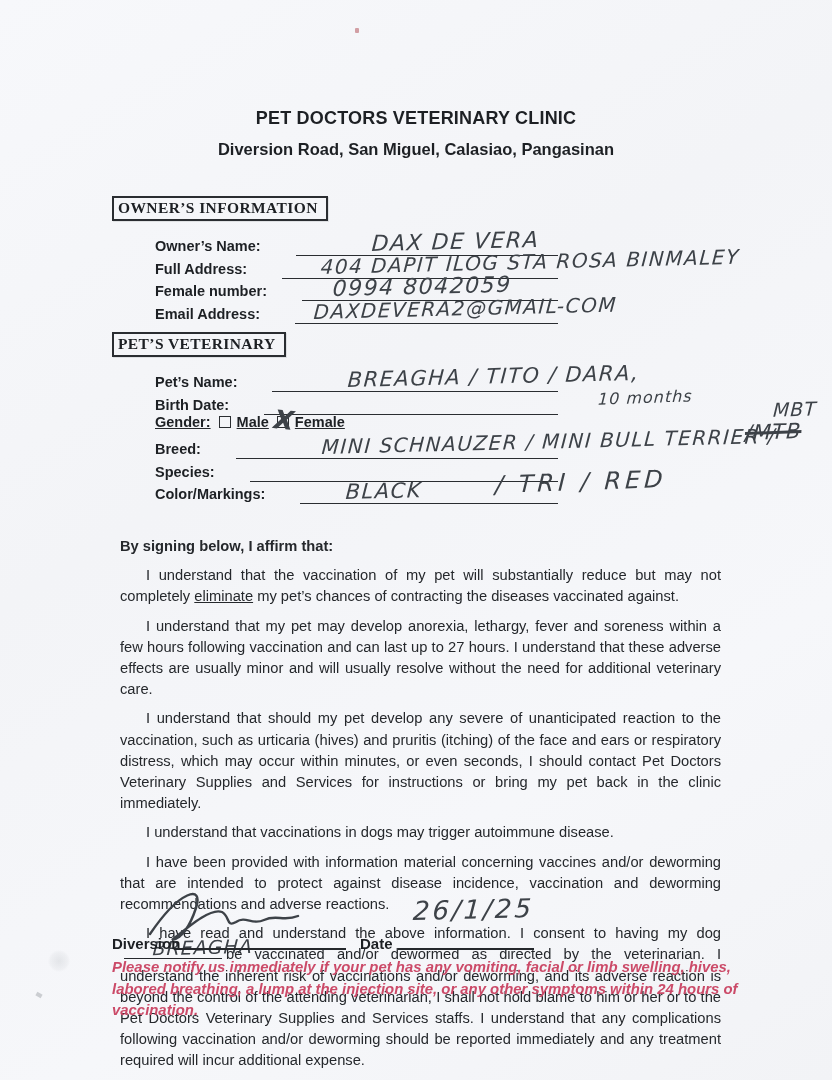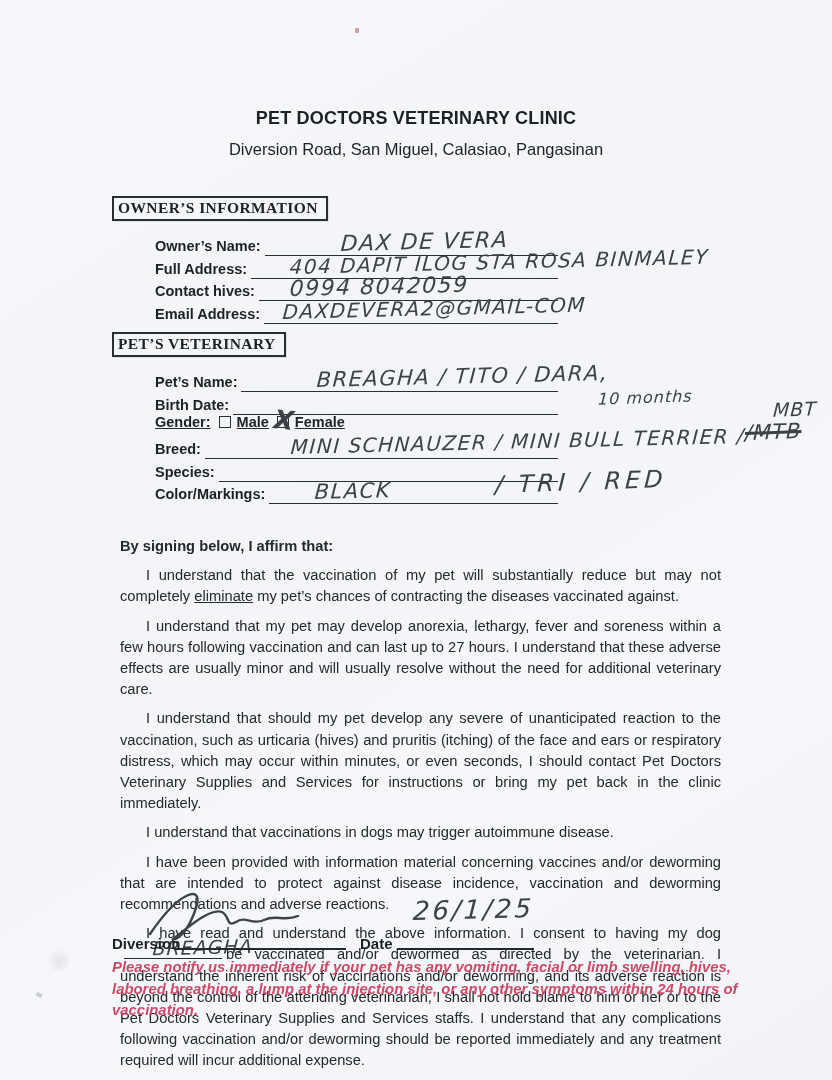--- a/index.html
+++ b/index.html
@@ -5,27 +5,27 @@
   html,body{margin:0;padding:0;background:#e9eaec;}
   .page{
     position:relative;width:832px;height:1080px;overflow:hidden;
     background:linear-gradient(148deg,#f7f8fb 0%,#f3f4f7 38%,#f6f7fa 70%,#f2f3f6 100%);
     font-family:"Liberation Sans",sans-serif;color:#25282c;
   }
   
   .title{position:absolute;left:0;top:108px;width:100%;text-align:center;
     font-size:18px;font-weight:bold;letter-spacing:.2px;color:#1d2024;}
   .subtitle{position:absolute;left:0;top:140px;width:100%;text-align:center;
-    font-size:16.5px;font-weight:normal;color:#1d2024;}
+    font-size:16.5px;font-weight:bold;color:#1d2024;}
   
   .secbox{position:absolute;left:112px;display:inline-block;border:2px solid #2a2d31;
     padding:1px 8px 2px 4px;font-family:"Liberation Serif",serif;font-weight:bold;
     font-size:15.5px;letter-spacing:.4px;color:#1d2024;box-shadow:1px 1px 0 #55585c22;}
   
-  .frow{position:absolute;left:155px;width:403px;height:22px;display:flex;align-items:flex-end;}
+  .frow{position:absolute;left:155px;width:403px;height:22px;display:flex;align-items:flex-end;gap:31px;}
   .flabel{font-weight:bold;font-size:14.5px;white-space:nowrap;color:#1d2024;padding-right:4px;line-height:20px;}
   .fline{flex:1;border-bottom:1.7px solid #2a2d31;position:relative;height:100%;}
   
   .hw{font-family:"DejaVu Sans",sans-serif;font-style:italic;color:#3d4248;
     letter-spacing:1.5px;white-space:nowrap;transform:rotate(-1.4deg) skewX(-5deg);
     transform-origin:left bottom;display:inline-block;}
   .fline .hw{position:absolute;bottom:-1px;}
   .hw-float{position:absolute;font-family:"DejaVu Sans",sans-serif;font-style:italic;
     color:#3d4248;letter-spacing:1px;white-space:nowrap;transform:rotate(-2deg) skewX(-5deg);}
   .strike{text-decoration:line-through;text-decoration-thickness:2.5px;}
@@ -76,21 +76,21 @@
       <span class="hw" style="left:75px;font-size:22px">DAX DE VERA</span>
     </span>
   </div>
   <div class="frow" style="top:257px">
     <span class="flabel">Full Address:</span>
     <span class="fline">
       <span class="hw" style="left:38px;font-size:20px">404 DAPIT ILOG STA ROSA BINMALEY</span>
     </span>
   </div>
   <div class="frow" style="top:279px">
-    <span class="flabel">Contact hives:</span>
+    <span class="flabel">Female number:</span>
     <span class="fline">
       <span class="hw" style="left:30px;font-size:22px">0994 8042059</span>
     </span>
   </div>
   <div class="frow" style="top:302px">
     <span class="flabel">Email Address:</span>
     <span class="fline">
       <span class="hw" style="left:18px;font-size:20px">DAXDEVERA2@GMAIL-COM</span>
     </span>
   </div>

